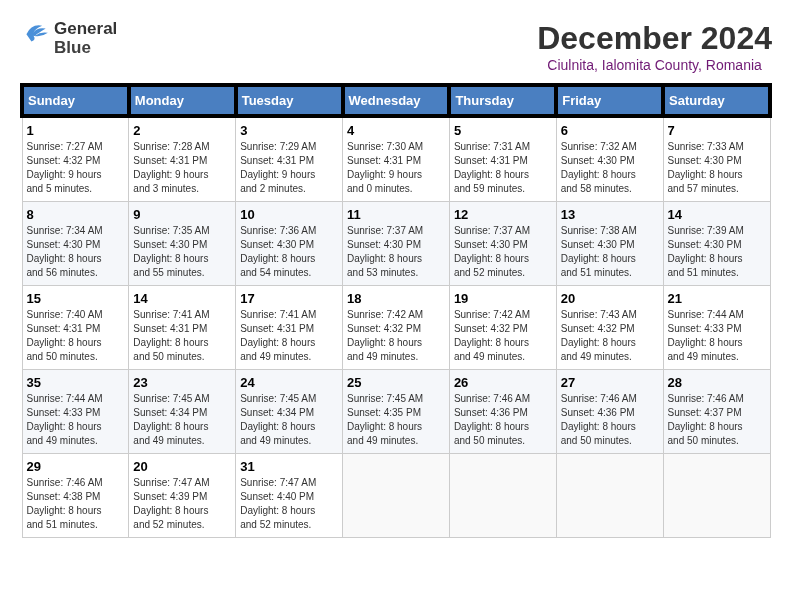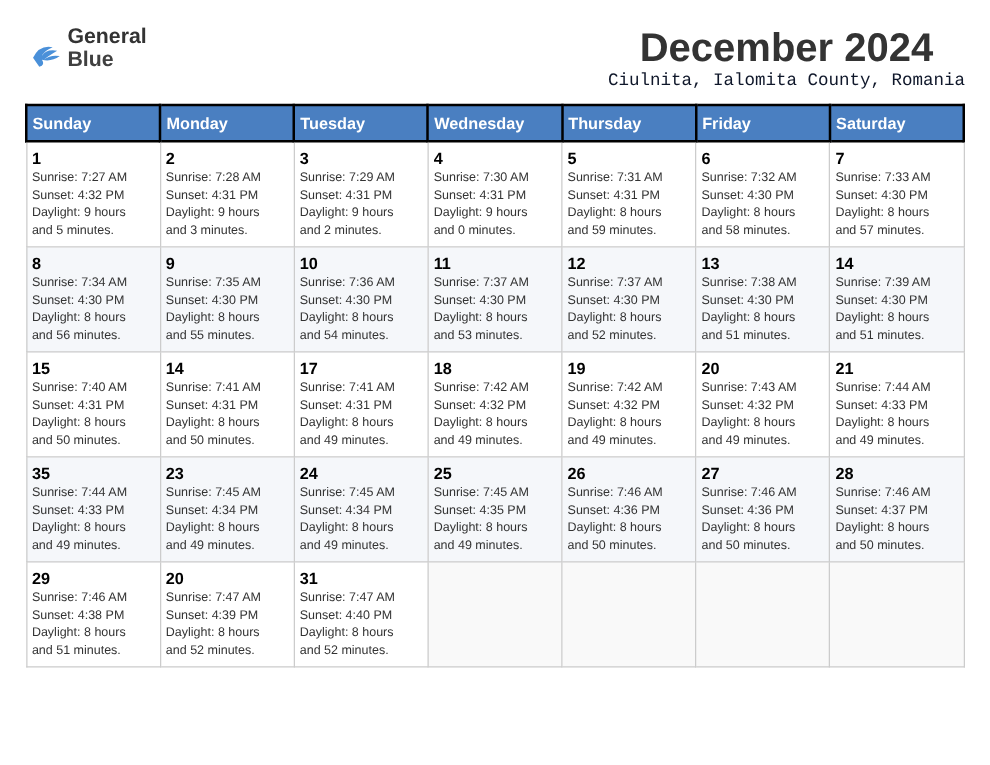--- a/index.html
+++ b/index.html
@@ -11,53 +11,52 @@
       padding: 20px;
     }
     .header {
       display: flex;
       justify-content: space-between;
       align-items: flex-start;
       margin-bottom: 10px;
     }
     .logo {
       display: flex;
-      align-items: flex-end;
+      align-items: flex-start;
       gap: 4px;
     }
     .logo-bird {
       width: 30px;
       height: 25px;
     }
     .title-block {
       text-align: center;
     }
     .main-title {
       font-size: 32px;
       font-weight: bold;
       color: #333;
     }
     .subtitle {
       font-size: 14px;
-      color: #0f172a;
-      font-family: Liberation Mono, monospace;
+      color: #701a75;
     }
     table {
       width: 100%;
       border-collapse: collapse;
       font-size: 11px;
     }
     thead tr th {
       background-color: #4a7fc1;
       color: #fff;
       padding: 6px 4px;
       text-align: left;
       font-size: 13px;
       font-weight: bold;
-      border: 2px solid #000000;
+      border: 4px solid #000000;
     }
     tbody tr td {
       border: 1px solid #ccc;
       padding: 5px 4px;
       vertical-align: top;
       width: calc(100% / 7);
       background: #fff;
     }
     tbody tr:nth-child(even) td {
       background: #f5f7fa;

